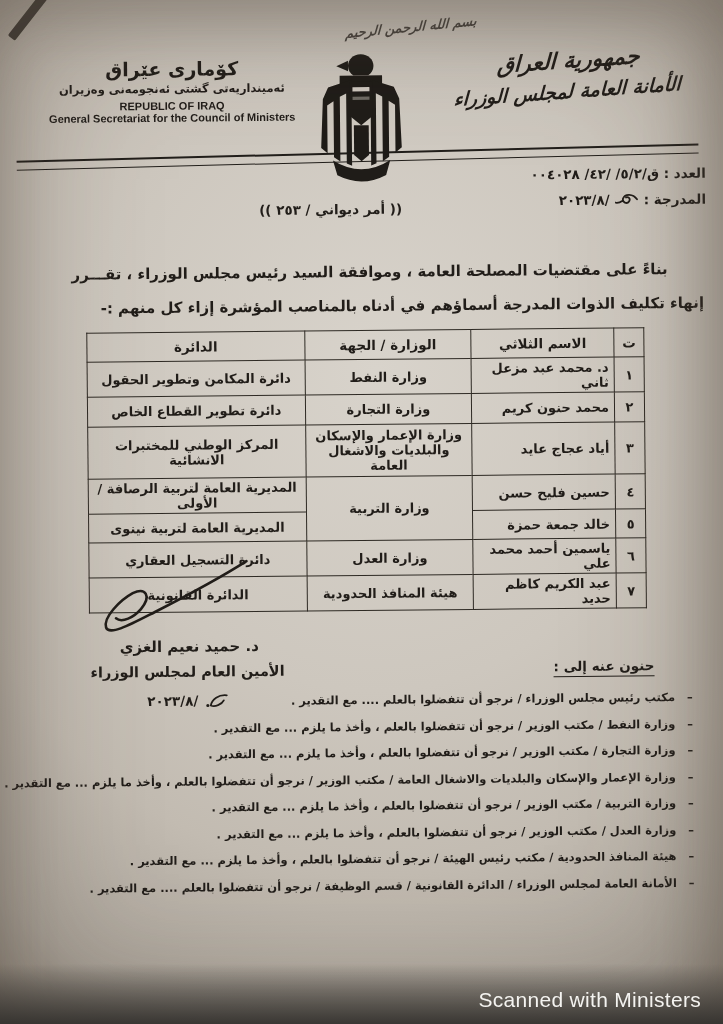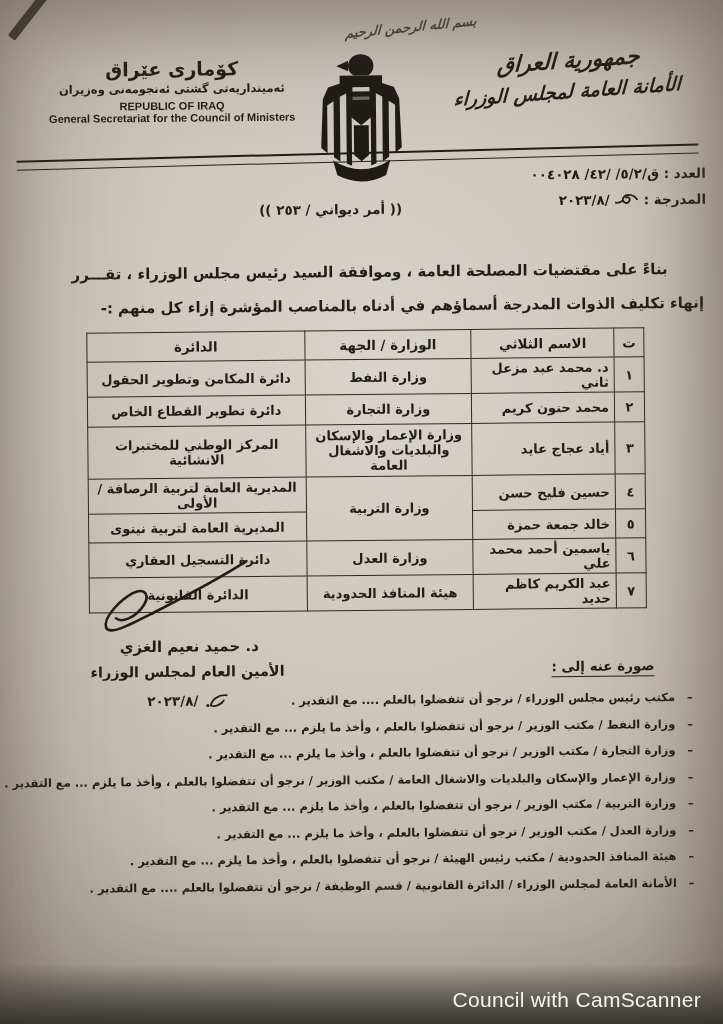--- a/index.html
+++ b/index.html
@@ -184,30 +184,30 @@
     <div class="sig-name">د. حميد نعيم الغزي</div>
     <div class="sig-title">الأمين العام لمجلس الوزراء</div>
     <div class="sig-date">
       <svg width="24" height="17" viewBox="0 0 24 17">
         <path class="ink-line" stroke-width="1.8" d="M22 4 C14 3 7 8 6 14 C10 16 17 13 19 9"></path>
         <circle cx="3" cy="14" r="1.6" fill="#211d19"></circle>
       </svg>
       <bdo dir="ltr">٢٠٢٣/٨/</bdo>
     </div>
 
-    <div class="dist-head">صورة عنه إلى :</div>
+    <div class="dist-head">حنون عنه إلى :</div>
     <div class="dist-list">
       <div class="dist-item">مكتب رئيس مجلس الوزراء / نرجو أن تتفضلوا بالعلم .... مع التقدير .</div>
       <div class="dist-item">وزارة النفط / مكتب الوزير / نرجو أن تتفضلوا بالعلم ، وأخذ ما يلزم ... مع التقدير .</div>
       <div class="dist-item">وزارة التجارة / مكتب الوزير / نرجو أن تتفضلوا بالعلم ، وأخذ ما يلزم ... مع التقدير .</div>
       <div class="dist-item">وزارة الإعمار والإسكان والبلديات والاشغال العامة / مكتب الوزير / نرجو أن تتفضلوا بالعلم ، وأخذ ما يلزم ... مع التقدير .</div>
       <div class="dist-item">وزارة التربية / مكتب الوزير / نرجو أن تتفضلوا بالعلم ، وأخذ ما يلزم ... مع التقدير .</div>
       <div class="dist-item">وزارة العدل / مكتب الوزير / نرجو أن تتفضلوا بالعلم ، وأخذ ما يلزم ... مع التقدير .</div>
       <div class="dist-item">هيئة المنافذ الحدودية / مكتب رئيس الهيئة / نرجو أن تتفضلوا بالعلم ، وأخذ ما يلزم ... مع التقدير .</div>
       <div class="dist-item">الأمانة العامة لمجلس الوزراء / الدائرة القانونية / قسم الوظيفة / نرجو أن تتفضلوا بالعلم .... مع التقدير .</div>
     </div>
 
   </div>
 
   <div class="vignette"></div>
   <div class="cam-band"></div>
-  <div class="watermark">Council with CamScanner</div>
+  <div class="watermark">Scanned with Ministers</div>
 </div>
 
 </body></html>

